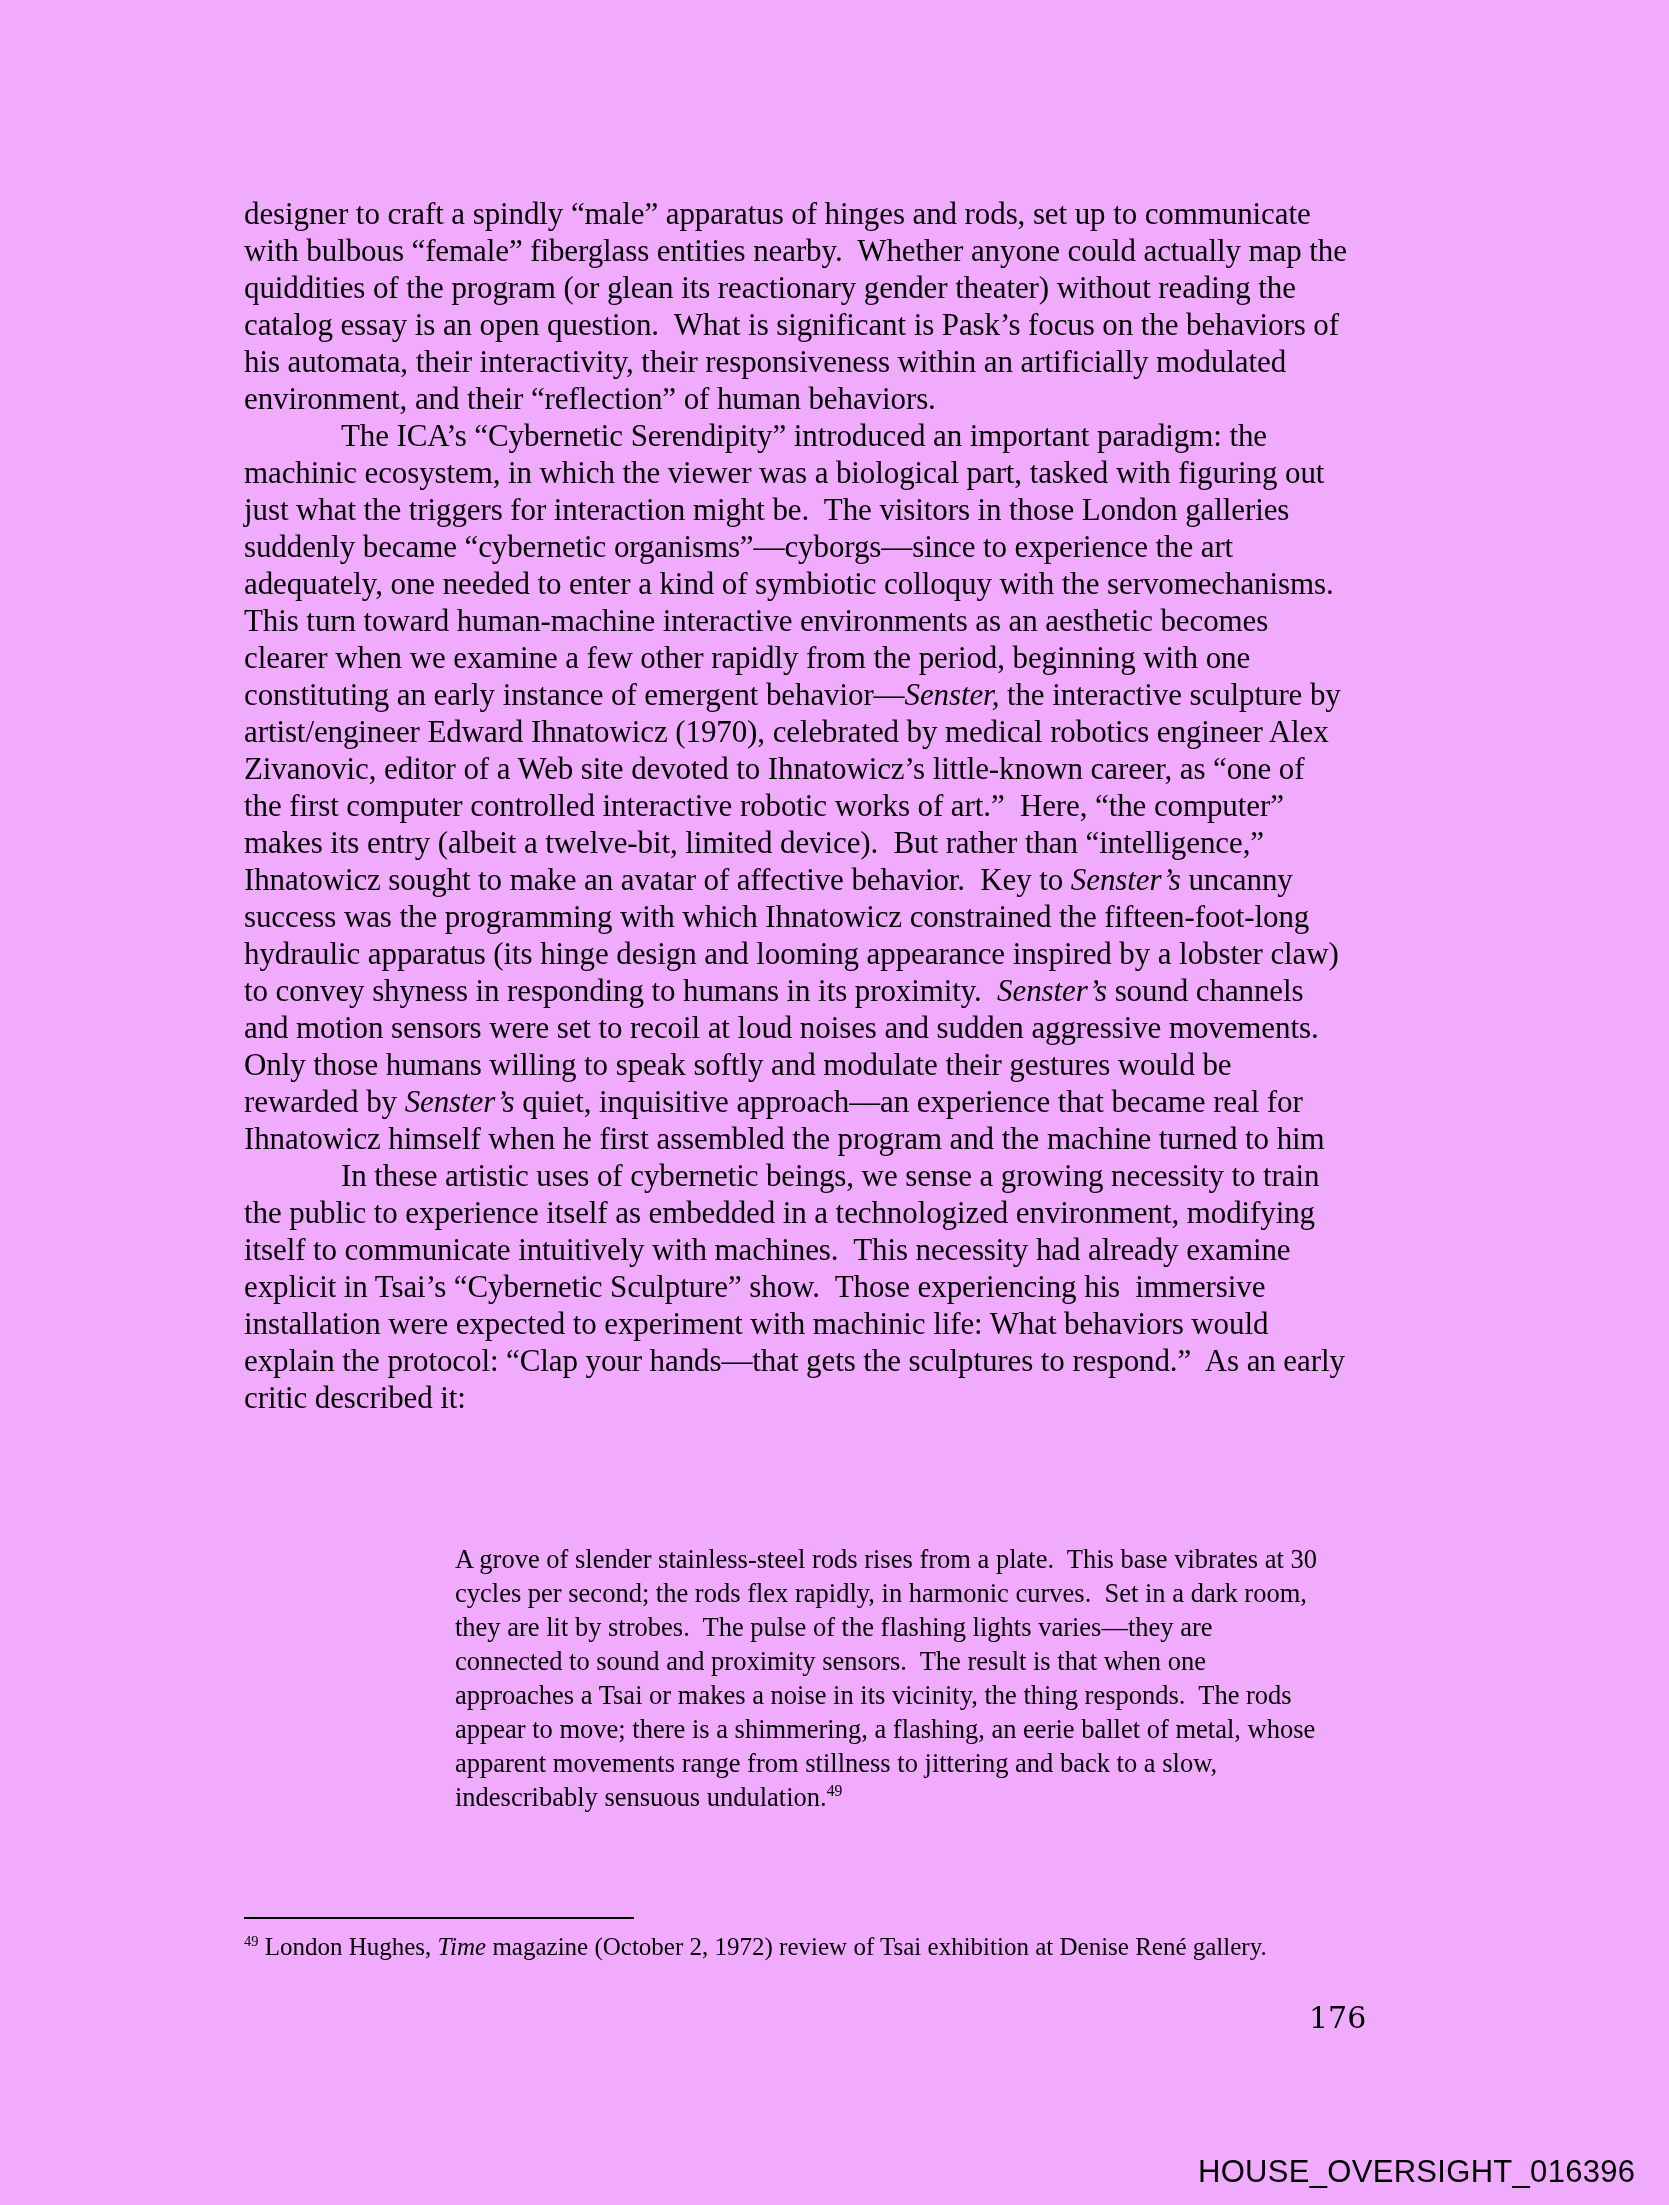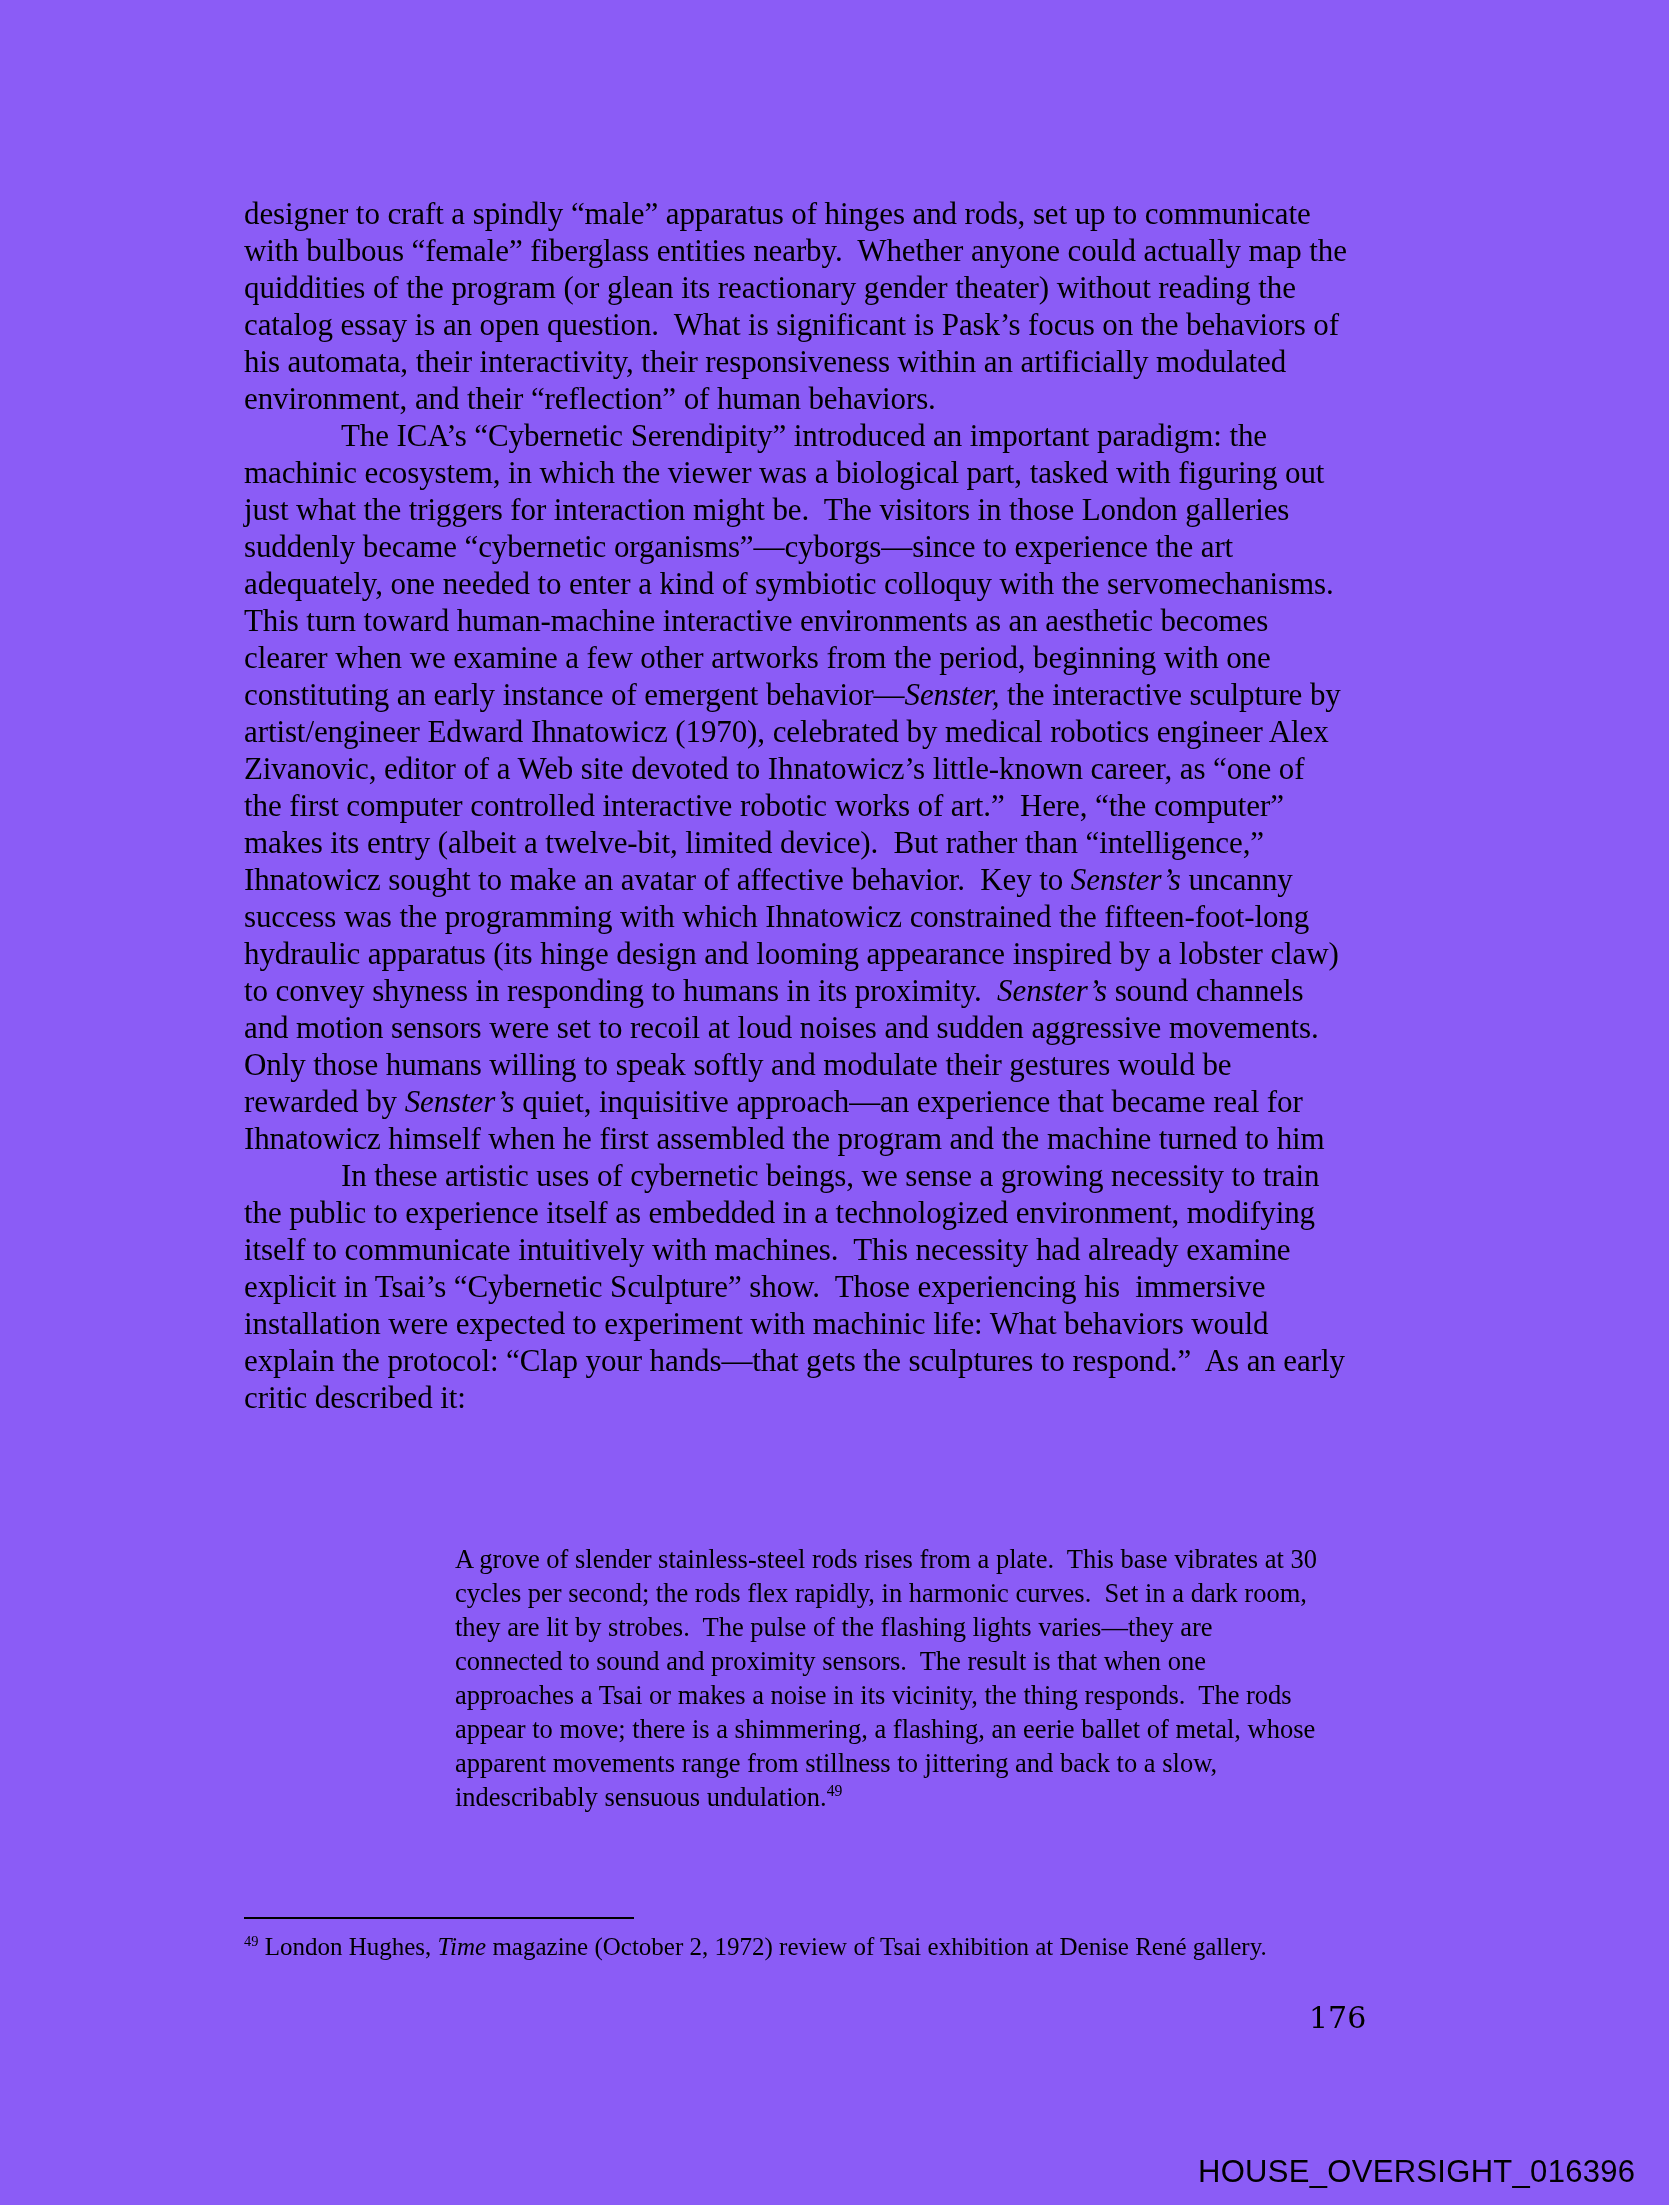--- a/index.html
+++ b/index.html
@@ -12,21 +12,21 @@
       height: 2205px;
       position: relative;
       overflow: hidden;
       color: #000000;
       font-family: "Liberation Serif", serif;
     }
     .page {
       position: absolute;
       left: 0; top: 0;
       width: 1669px; height: 2205px;
-      background: #8b5cf6;
+      background: #f0abfc;
     }
     .body-text {
       position: absolute;
       left: 244px;
       top: 195px;
       width: 1178px;
       font-size: 31px;
       line-height: 37px;
       letter-spacing: -0.1px;
     }
@@ -102,21 +102,21 @@
     <span class="line">quiddities of the program (or glean its reactionary gender theater) without reading the</span>
     <span class="line">catalog essay is an open question.  What is significant is Pask’s focus on the behaviors of</span>
     <span class="line">his automata, their interactivity, their responsiveness within an artificially modulated</span>
     <span class="line">environment, and their “reflection” of human behaviors.</span>
     <span class="line indent">The ICA’s “Cybernetic Serendipity” introduced an important paradigm: the</span>
     <span class="line">machinic ecosystem, in which the viewer was a biological part, tasked with figuring out</span>
     <span class="line">just what the triggers for interaction might be.  The visitors in those London galleries</span>
     <span class="line">suddenly became “cybernetic organisms”—cyborgs—since to experience the art</span>
     <span class="line">adequately, one needed to enter a kind of symbiotic colloquy with the servomechanisms.</span>
     <span class="line">This turn toward human-machine interactive environments as an aesthetic becomes</span>
-    <span class="line">clearer when we examine a few other artworks from the period, beginning with one</span>
+    <span class="line">clearer when we examine a few other rapidly from the period, beginning with one</span>
     <span class="line"><span>constituting an early instance of emergent behavior—</span><i>Senster,</i><span> the interactive sculpture by</span></span>
     <span class="line">artist/engineer Edward Ihnatowicz (1970), celebrated by medical robotics engineer Alex</span>
     <span class="line">Zivanovic, editor of a Web site devoted to Ihnatowicz’s little-known career, as “one of</span>
     <span class="line">the first computer controlled interactive robotic works of art.”  Here, “the computer”</span>
     <span class="line">makes its entry (albeit a twelve-bit, limited device).  But rather than “intelligence,”</span>
     <span class="line"><span>Ihnatowicz sought to make an avatar of affective behavior.  Key to </span><i>Senster’s</i><span> uncanny</span></span>
     <span class="line">success was the programming with which Ihnatowicz constrained the fifteen-foot-long</span>
     <span class="line">hydraulic apparatus (its hinge design and looming appearance inspired by a lobster claw)</span>
     <span class="line"><span>to convey shyness in responding to humans in its proximity.  </span><i>Senster’s</i><span> sound channels</span></span>
     <span class="line">and motion sensors were set to recoil at loud noises and sudden aggressive movements.</span>

